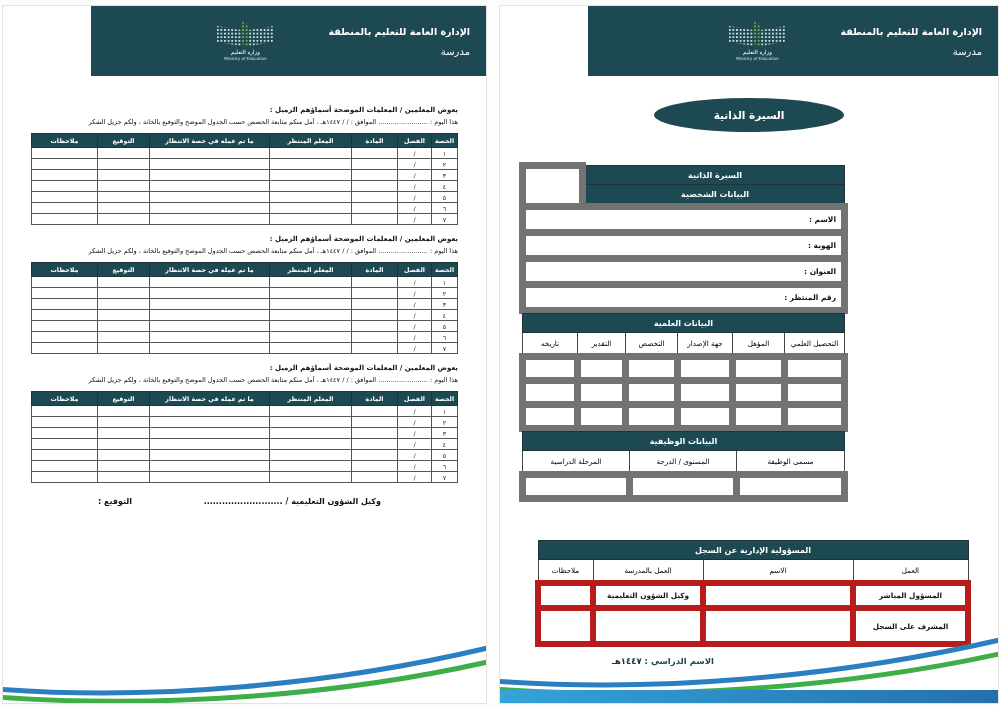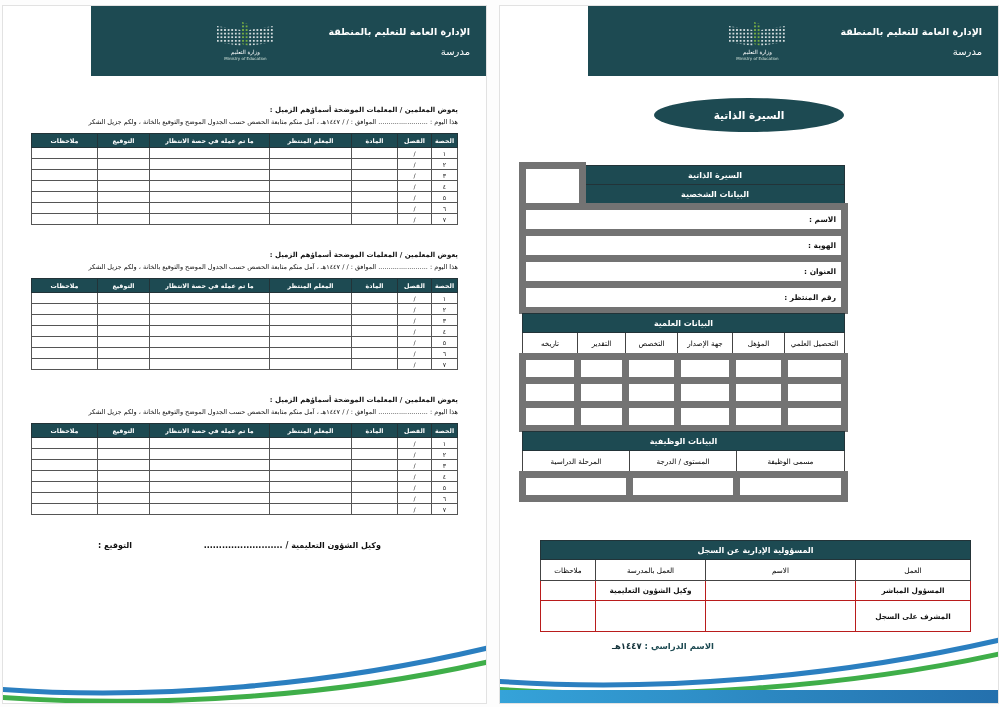--- a/index.html
+++ b/index.html
@@ -15,21 +15,21 @@
   .org-l1{font-size:9.5px;font-weight:bold}
   .org-l2{font-size:10px;margin-top:9px}
   .logo{display:flex;flex-direction:column;align-items:center;gap:2px}
   .logo-caption{color:#fff;font-size:5.5px;line-height:1.25;text-align:center}
   .logo-caption .en{display:block;font-size:4px;color:#cfe0d8}
 
   
   .title-box{width:208px;height:26px;line-height:26px;background:#1d4a52;color:#fff;font-size:10.5px;font-weight:bold;
              text-align:center;border-radius:5px;margin:42px 205px 0 0}
   #wait-blocks{margin-top:30px}
-  .wait-block{margin-bottom:26px}
+  .wait-block{margin-bottom:10px}
   .intro1{font-size:7px;font-weight:bold;color:#111;margin:0 28px 4px 0}
   .intro2{font-size:6.5px;color:#111;margin:0 28px 0 0;white-space:nowrap;overflow:hidden}
   table.wait{border-collapse:collapse;table-layout:fixed;width:426px;margin:7px 28px 0 0}
   table.wait col.c0{width:26px}table.wait col.c1{width:34px}table.wait col.c2{width:46px}
   table.wait col.c3{width:82px}table.wait col.c4{width:120px}table.wait col.c5{width:52px}table.wait col.c6{width:66px}
   table.wait th{background:#1d4a52;color:#fff;font-size:6.3px;font-weight:bold;border:1px solid #223338;padding:3px 1px;white-space:nowrap}
   table.wait td{border:1px solid #555;height:10px;font-size:6.3px;text-align:center;color:#222;padding:0}
   .sig-row{display:flex;justify-content:space-between;font-size:8px;font-weight:bold;color:#111;margin-top:14px;padding:0 105px 0 95px}
 
   
@@ -41,21 +41,21 @@
   table.cv th.teal,table.admin th.teal{background:#1d4a52;color:#fff;font-size:8px;font-weight:bold;height:16px;border:1px solid #223338}
   table.cv th.white,table.admin th.white{background:#fff;color:#000;font-size:7.2px;font-weight:normal;height:18px;border:1px solid #444;padding:1px}
   table.cv td{border:7px solid #737373;height:15px;font-size:7.5px}
   table.cv td.lbl{text-align:right;padding-left:0;padding-right:5px;font-weight:bold;color:#111;height:17px}
   table.cv td.photo{background:#fff}
   table.cv.personal col.p0{width:60px}table.cv.personal col.p1{width:202px}table.cv.personal col.p2{width:60px}
   table.cv.sci col{width:52px}table.cv.sci col.s0{width:60px}table.cv.sci col.s2{width:55px}table.cv.sci col.s4{width:48px}table.cv.sci col.s5{width:55px}
   table.cv.job col{width:107px}table.cv.job col.j0{width:108px}
   table.admin{border-collapse:collapse;table-layout:fixed;width:430px;margin:38px 27px 0 0}
   table.admin col.a0{width:115px}table.admin col.a1{width:150px}table.admin col.a2{width:110px}table.admin col.a3{width:55px}
-  table.admin td{border:1px solid #b91c1c;height:17px;font-size:7.3px;font-weight:bold;text-align:center;color:#111;padding:1px}
+  table.admin td{border:6px solid #b91c1c;height:17px;font-size:7.3px;font-weight:bold;text-align:center;color:#111;padding:1px}
   table.admin tr.tall td{height:28px}
   .year{margin-top:9px;text-align:left;padding-left:112px;font-size:8.5px;font-weight:bold;color:#1d4a52}
   .year .val{color:#14333b}
 
   
   .footer-waves{position:absolute;left:0;bottom:0;width:100%;height:64px;pointer-events:none}
   .page-right .footer-waves{bottom:8px}
   .bottom-bar{position:absolute;left:0;bottom:0;width:100%;height:13px;background:linear-gradient(90deg,#35a3d9 0%,#2470ad 100%)}
 </style>
 </head>

